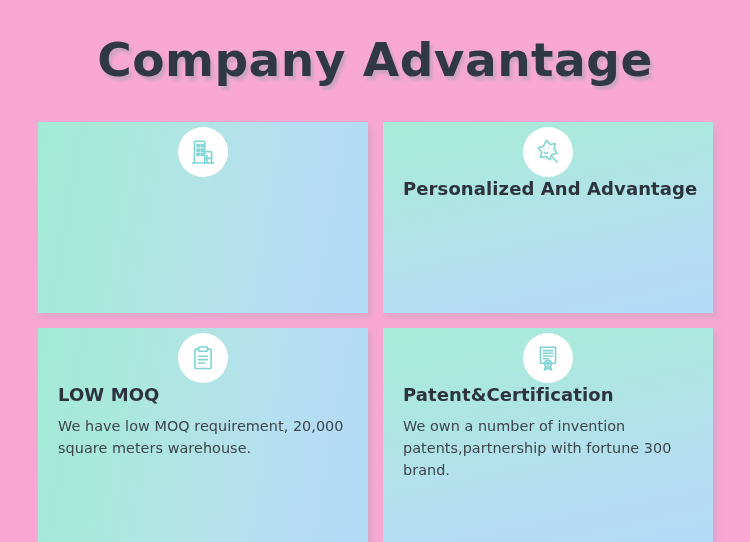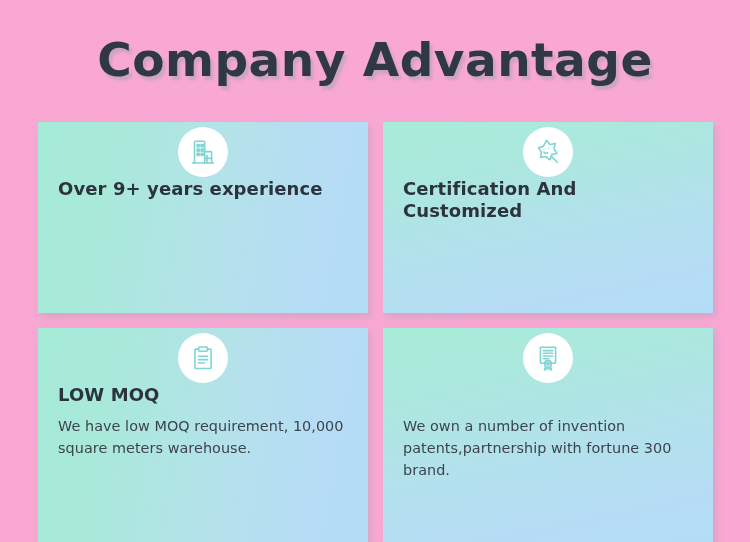--- a/index.html
+++ b/index.html
@@ -118,59 +118,59 @@
         <rect x="8.1" y="6.6" width="2.1" height="2.1"></rect>
         <rect x="12.1" y="6.6" width="2.1" height="2.1"></rect>
         <rect x="8.1" y="11.0" width="2.1" height="2.1"></rect>
         <rect x="12.1" y="11.0" width="2.1" height="2.1"></rect>
         <rect x="8.1" y="15.4" width="2.1" height="2.1"></rect>
         <rect x="12.1" y="15.4" width="2.1" height="2.1"></rect>
         <path d="M18.0 17.2v7.8"></path>
         <path d="M15.7 20.4h6.9"></path>
       </svg>
     </div>
-    <div class="card-heading">Over 9+ years experience</div>
   </div>
 
   <div class="card right row1">
     <div class="icon-badge">
       <svg width="30" height="30" viewBox="0 0 30 30" fill="none" stroke="#7fd4d4" stroke-width="1.6" stroke-linecap="round" stroke-linejoin="round">
         <path d="M13.4 3.4l3.6 4.1 5.3-1.0-1.3 5.3 3.0 4.5-5.2 1.3-1.7 5.2-4.3-3.3-5.3 0.9 1.0-5.3-3.1-4.4 5.1-1.5z"></path>
         <path d="M11.0 11.3c0.35 0 0.6 0.3 0.6 0.65s-0.25 0.65-0.6 0.65-0.6-0.3-0.6-0.65 0.25-0.65 0.6-0.65z" fill="#7fd4d4" stroke="none"></path>
         <path d="M15.6 10.6c0.35 0 0.6 0.3 0.6 0.65s-0.25 0.65-0.6 0.65-0.6-0.3-0.6-0.65 0.25-0.65 0.6-0.65z" fill="#7fd4d4" stroke="none"></path>
         <path d="M10.9 15.1c0.9 1.1 2.6 1.4 3.9 0.7"></path>
         <path d="M18.3 19.0l6.0 6.2"></path>
       </svg>
     </div>
-    <div class="card-heading">Certification And Customized</div>
+    <div class="card-heading">Personalized And Advantage</div>
   </div>
 
   <div class="card left row2">
     <div class="icon-badge">
       <svg width="28" height="28" viewBox="0 0 28 28" fill="none" stroke="#7fd4d4" stroke-width="1.6" stroke-linecap="round" stroke-linejoin="round">
         <path d="M9.6 5.1H7.0c-0.6 0-1.1 0.5-1.1 1.1v17.2c0 0.6 0.5 1.1 1.1 1.1h14c0.6 0 1.1-0.5 1.1-1.1V6.2c0-0.6-0.5-1.1-1.1-1.1h-2.6"></path>
         <rect x="9.6" y="3.0" width="8.8" height="4.2" rx="1.0"></rect>
         <path d="M9.4 12.2h9.2"></path>
         <path d="M9.4 15.6h9.2"></path>
         <path d="M9.4 19.0h6.2"></path>
       </svg>
     </div>
     <div class="card-heading">LOW MOQ</div>
-    <div class="card-body">We have low MOQ requirement, 10,000 square meters warehouse.</div>
+    <div class="card-body">We have low MOQ requirement, 20,000 square meters warehouse.</div>
   </div>
 
   <div class="card right row2">
     <div class="icon-badge">
       <svg width="28" height="28" viewBox="0 0 28 28" fill="none" stroke="#7fd4d4" stroke-width="1.6" stroke-linecap="round" stroke-linejoin="round">
         <path d="M6.4 3.2h15.2v15.0c0 0.6-0.5 1.1-1.1 1.1H7.5c-0.6 0-1.1-0.5-1.1-1.1z"></path>
         <path d="M9.3 6.6h9.4"></path>
         <path d="M9.3 9.3h9.4"></path>
         <path d="M9.3 12.0h9.4"></path>
         <path d="M9.3 14.7h5.8"></path>
         <circle cx="14.0" cy="19.9" r="3.3"></circle>
         <circle cx="14.0" cy="19.9" r="1.1"></circle>
         <path d="M11.6 22.6l-1.2 3.3 3.6-1.6 3.6 1.6-1.2-3.3"></path>
       </svg>
     </div>
+    <div class="card-heading">Patent&amp;Certification</div>
     <div class="card-body">We own a number of invention patents,partnership with fortune 300 brand.</div>
   </div>
 
 </div>
 
 </body></html>

